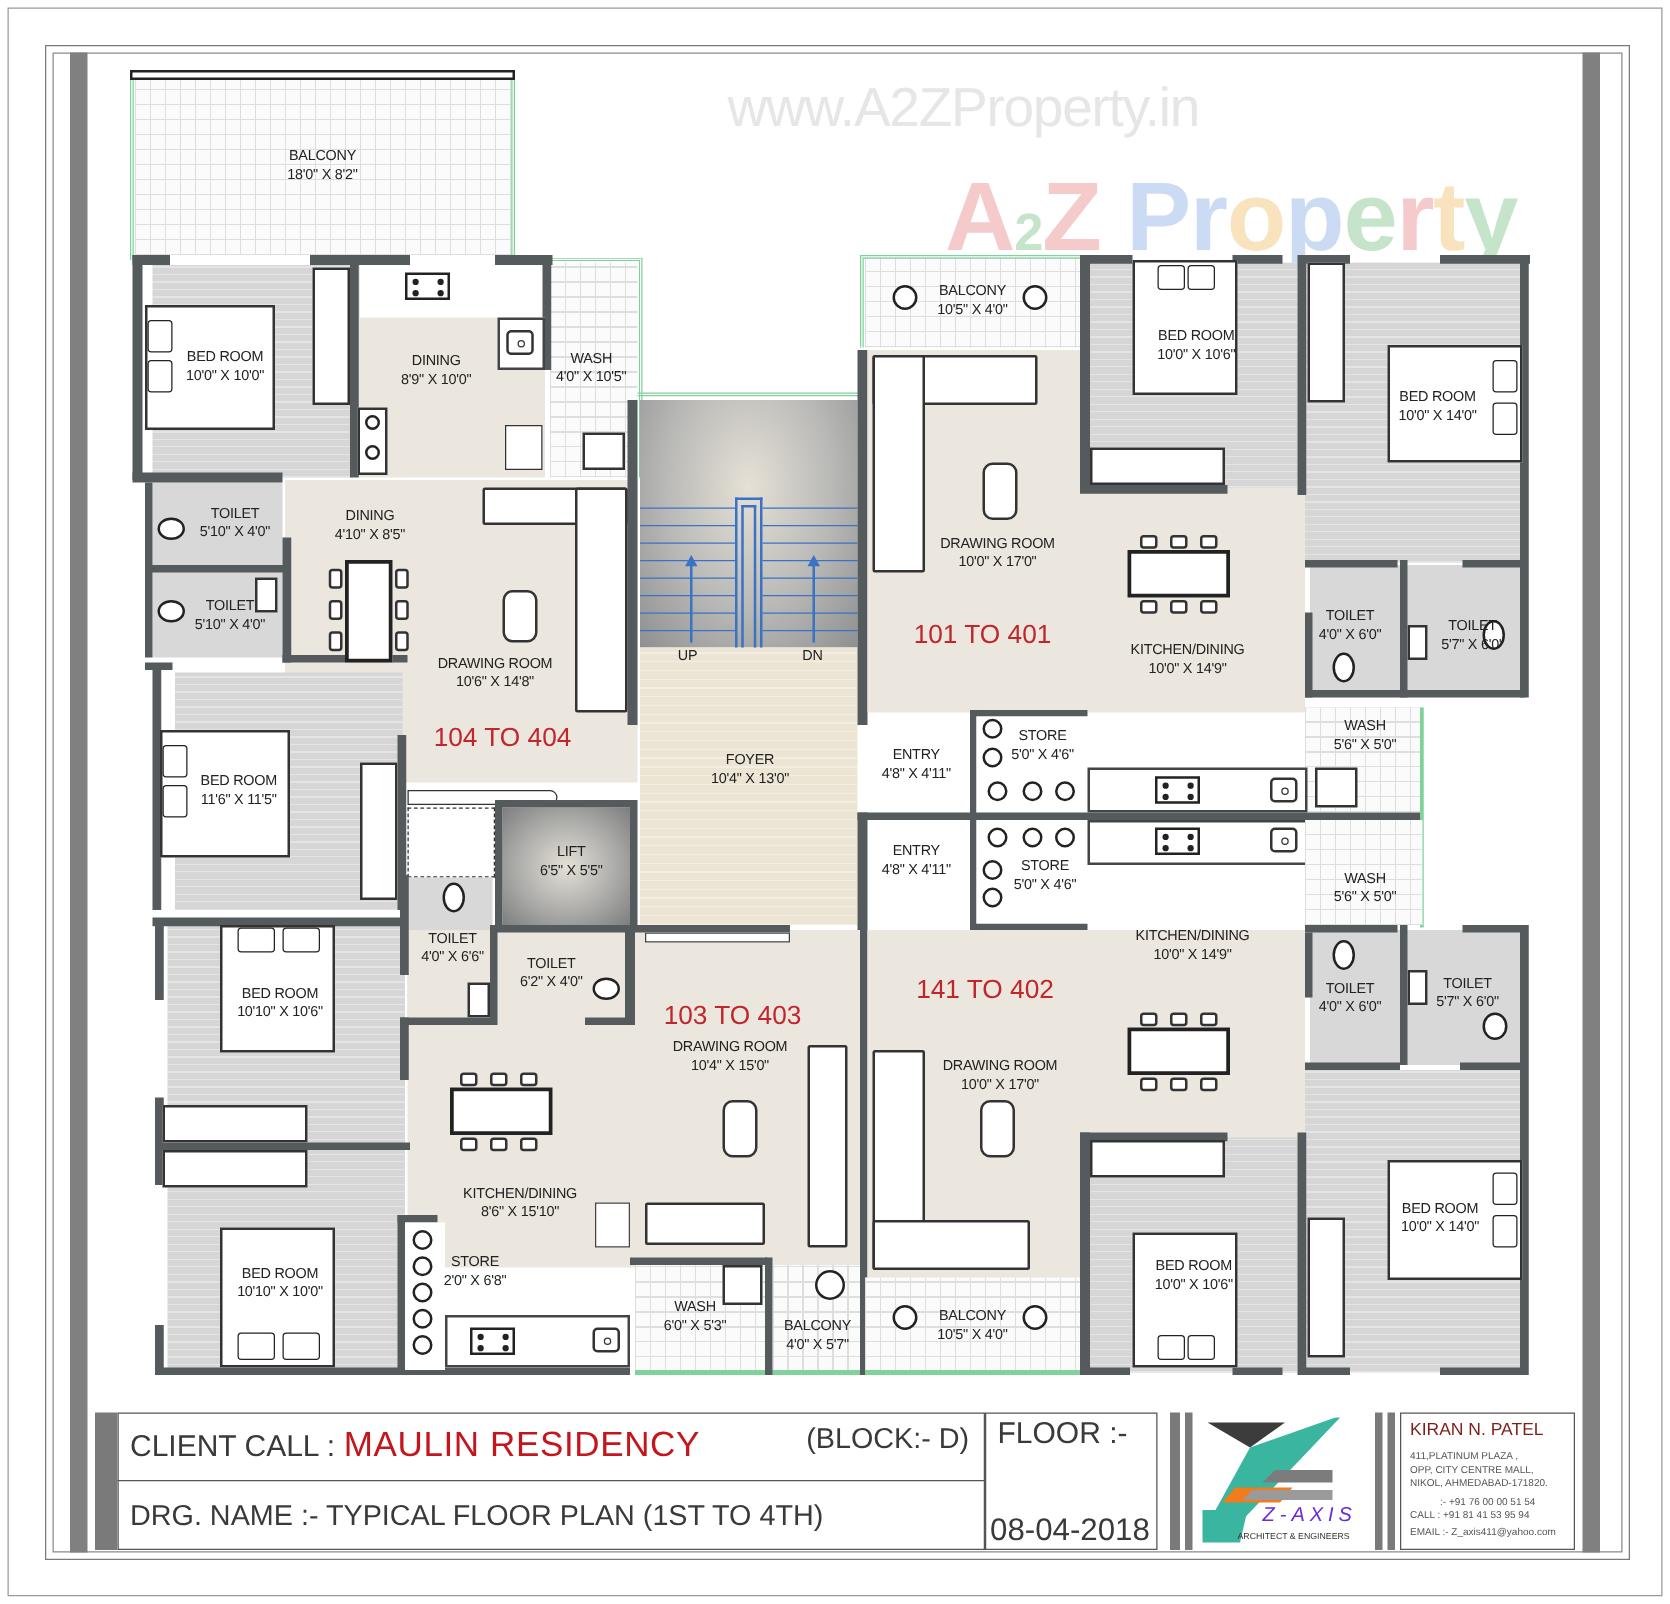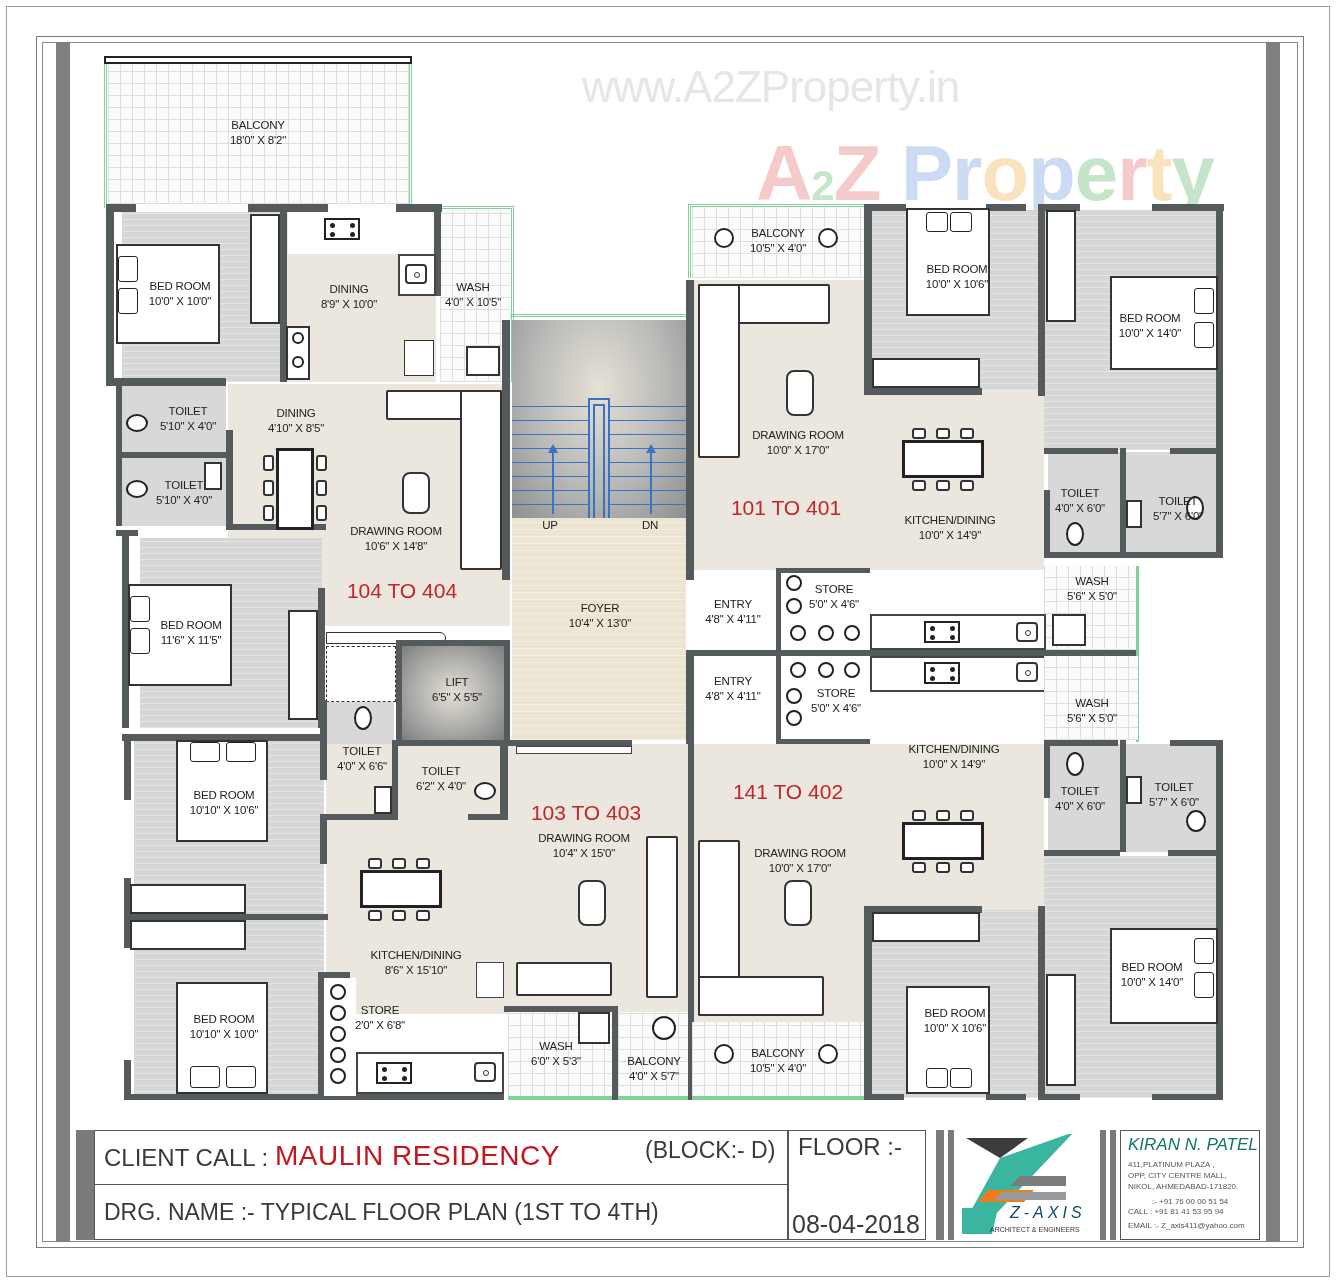--- a/index.html
+++ b/index.html
@@ -55,23 +55,23 @@
   
   .tb { position: absolute; border: 1px solid #555; background: #fff; }
   .tb-bar { position: absolute; background: #7a7a7a; }
   .tb-text { position: absolute; font-family: "Liberation Sans", sans-serif; color: #3a3a3a; white-space: nowrap; }
   .client-label { font-size: 24px; }
   .client-value { font-size: 28px; color: #c4161c; letter-spacing: 0.5px; }
   .block-label { font-size: 23px; }
   .drg-label { font-size: 23px; }
   .date-label { font-size: 24px; }
   .date-value { font-size: 25px; }
-  .arch-name { font-size: 17px; color: #0f766e; font-style: italic; }
+  .arch-name { font-size: 14px; color: #7f1d1d; }
   .arch-line { font-size: 8px; color: #555; line-height: 10px; }
-  .logo-text { font-size: 16px; color: #0c4a6e; font-style: italic; letter-spacing: 4px; }
+  .logo-text { font-size: 16px; color: #6d28d9; font-style: italic; letter-spacing: 4px; }
   .logo-sub { font-size: 7px; color: #333; }
 </style>
 </head>
 <body>
 
 <div class="frame-outer"></div>
 <div class="frame-mid"></div>
 <div class="frame-inner"></div>
 <div class="bar-left"></div>
 <div class="bar-right"></div>

